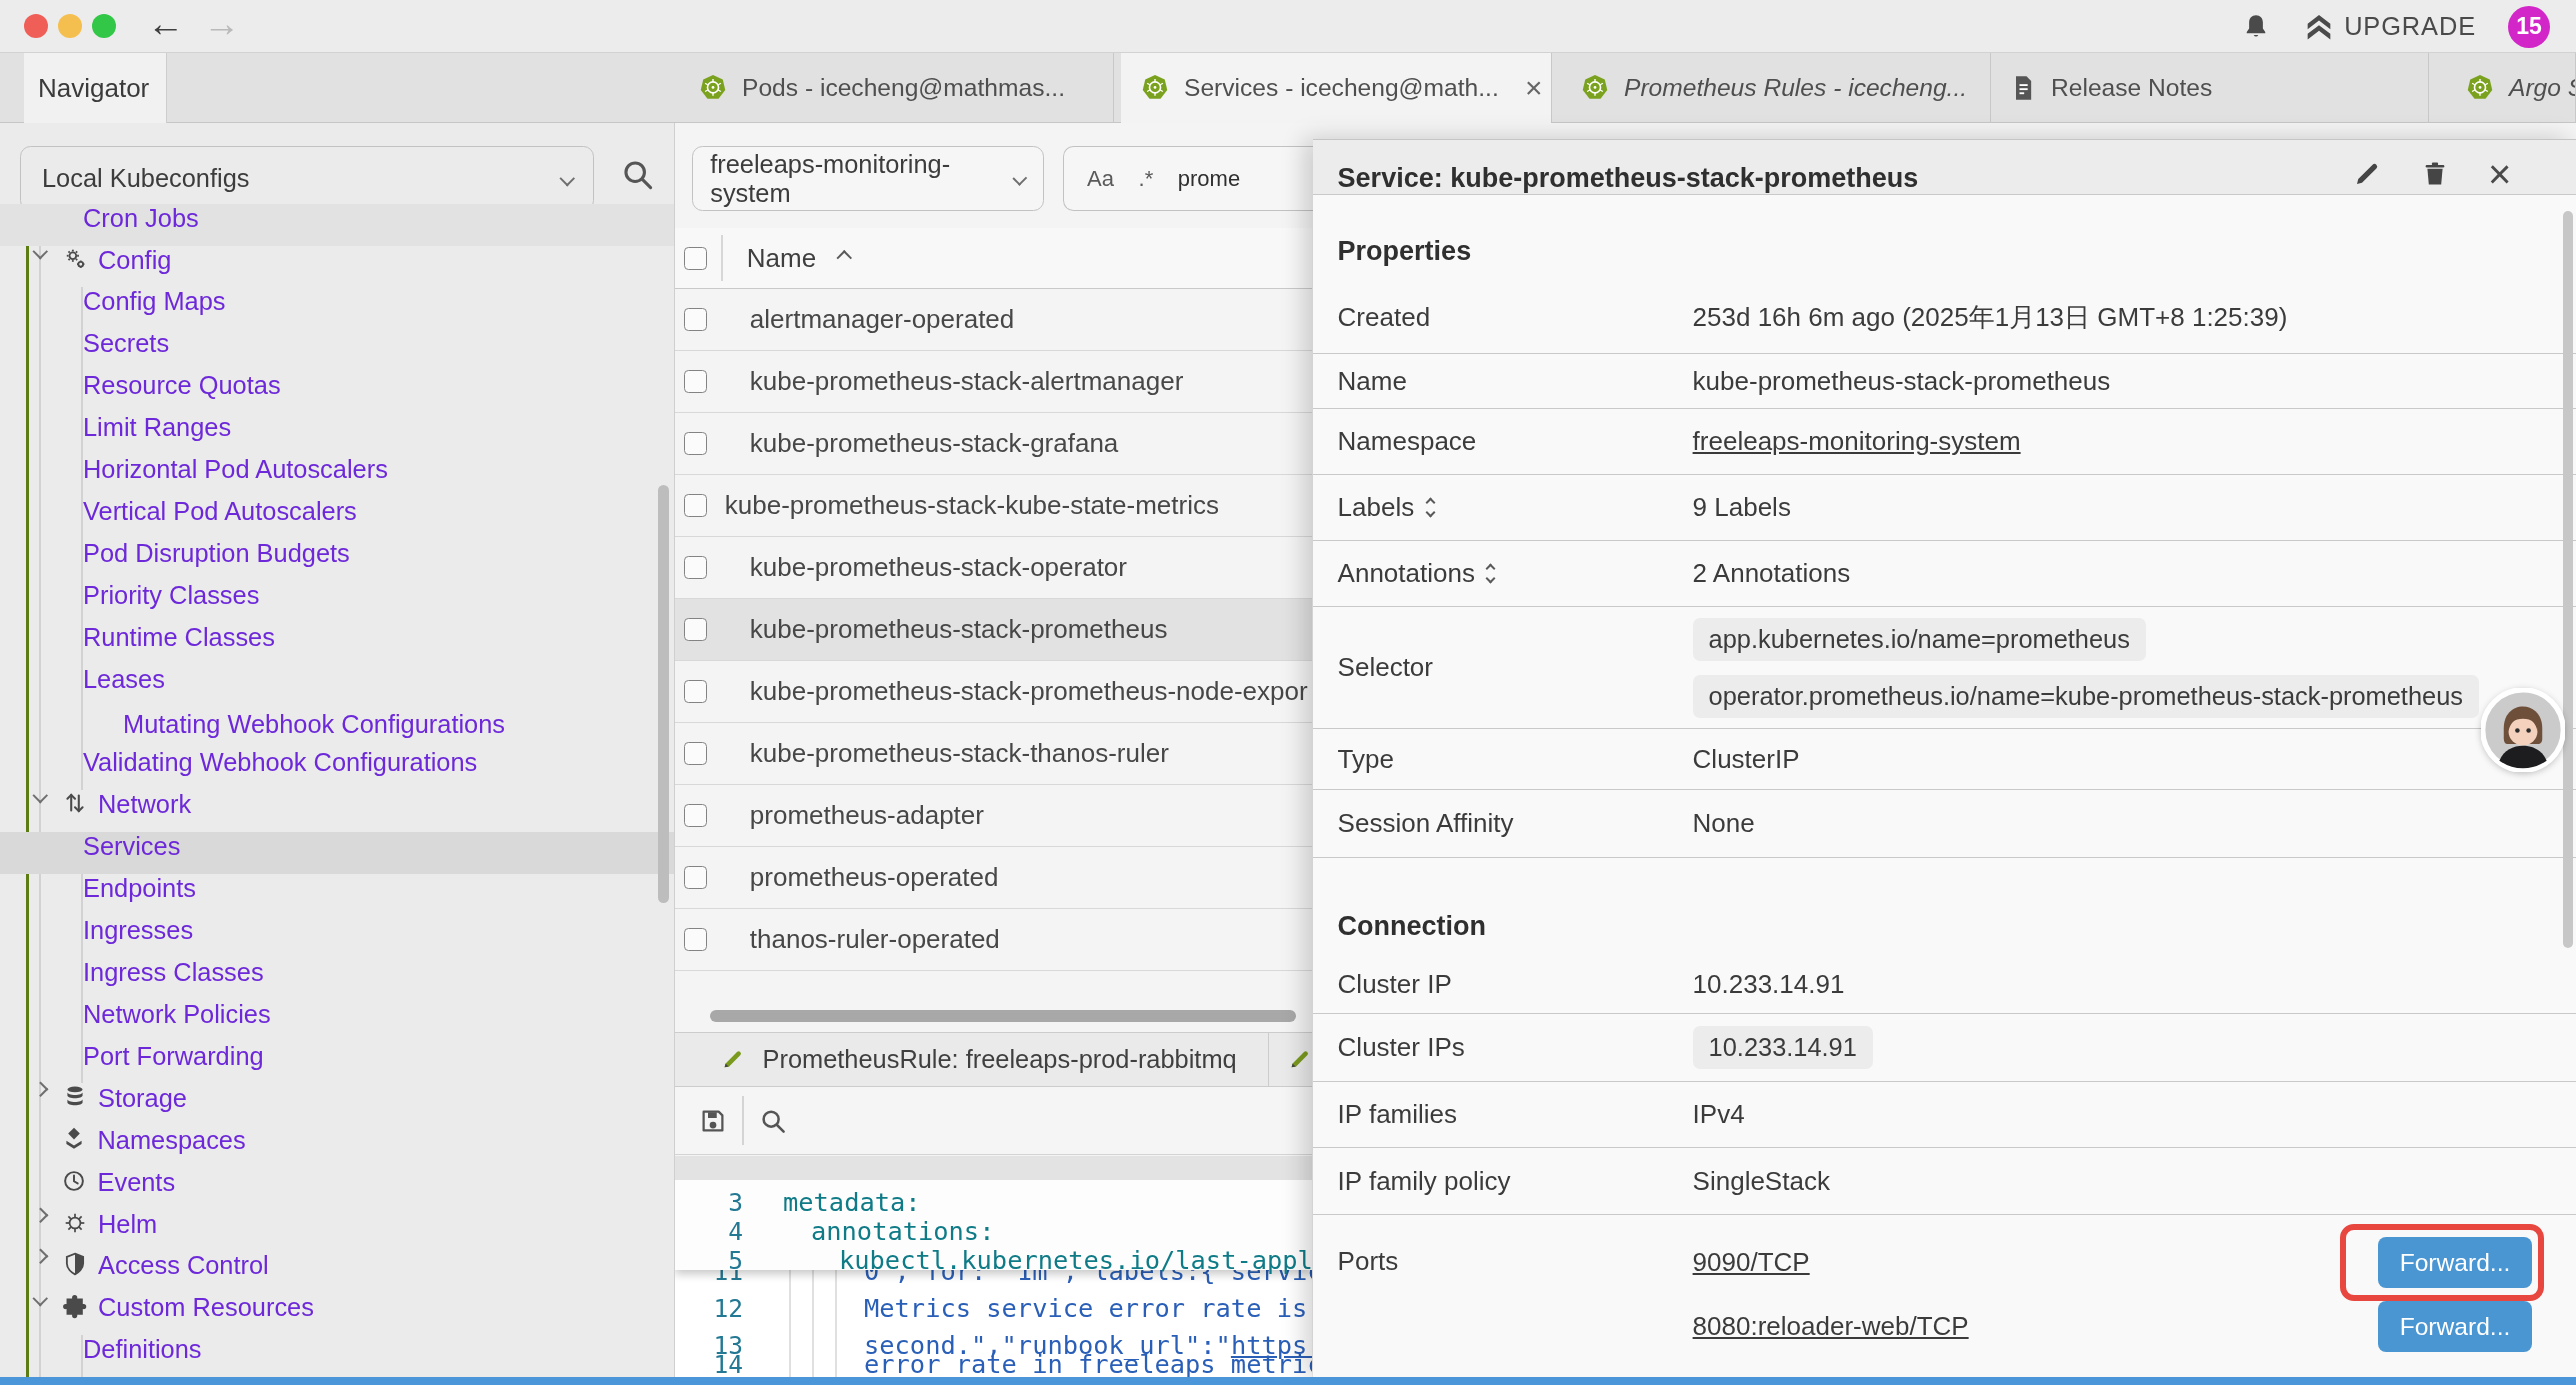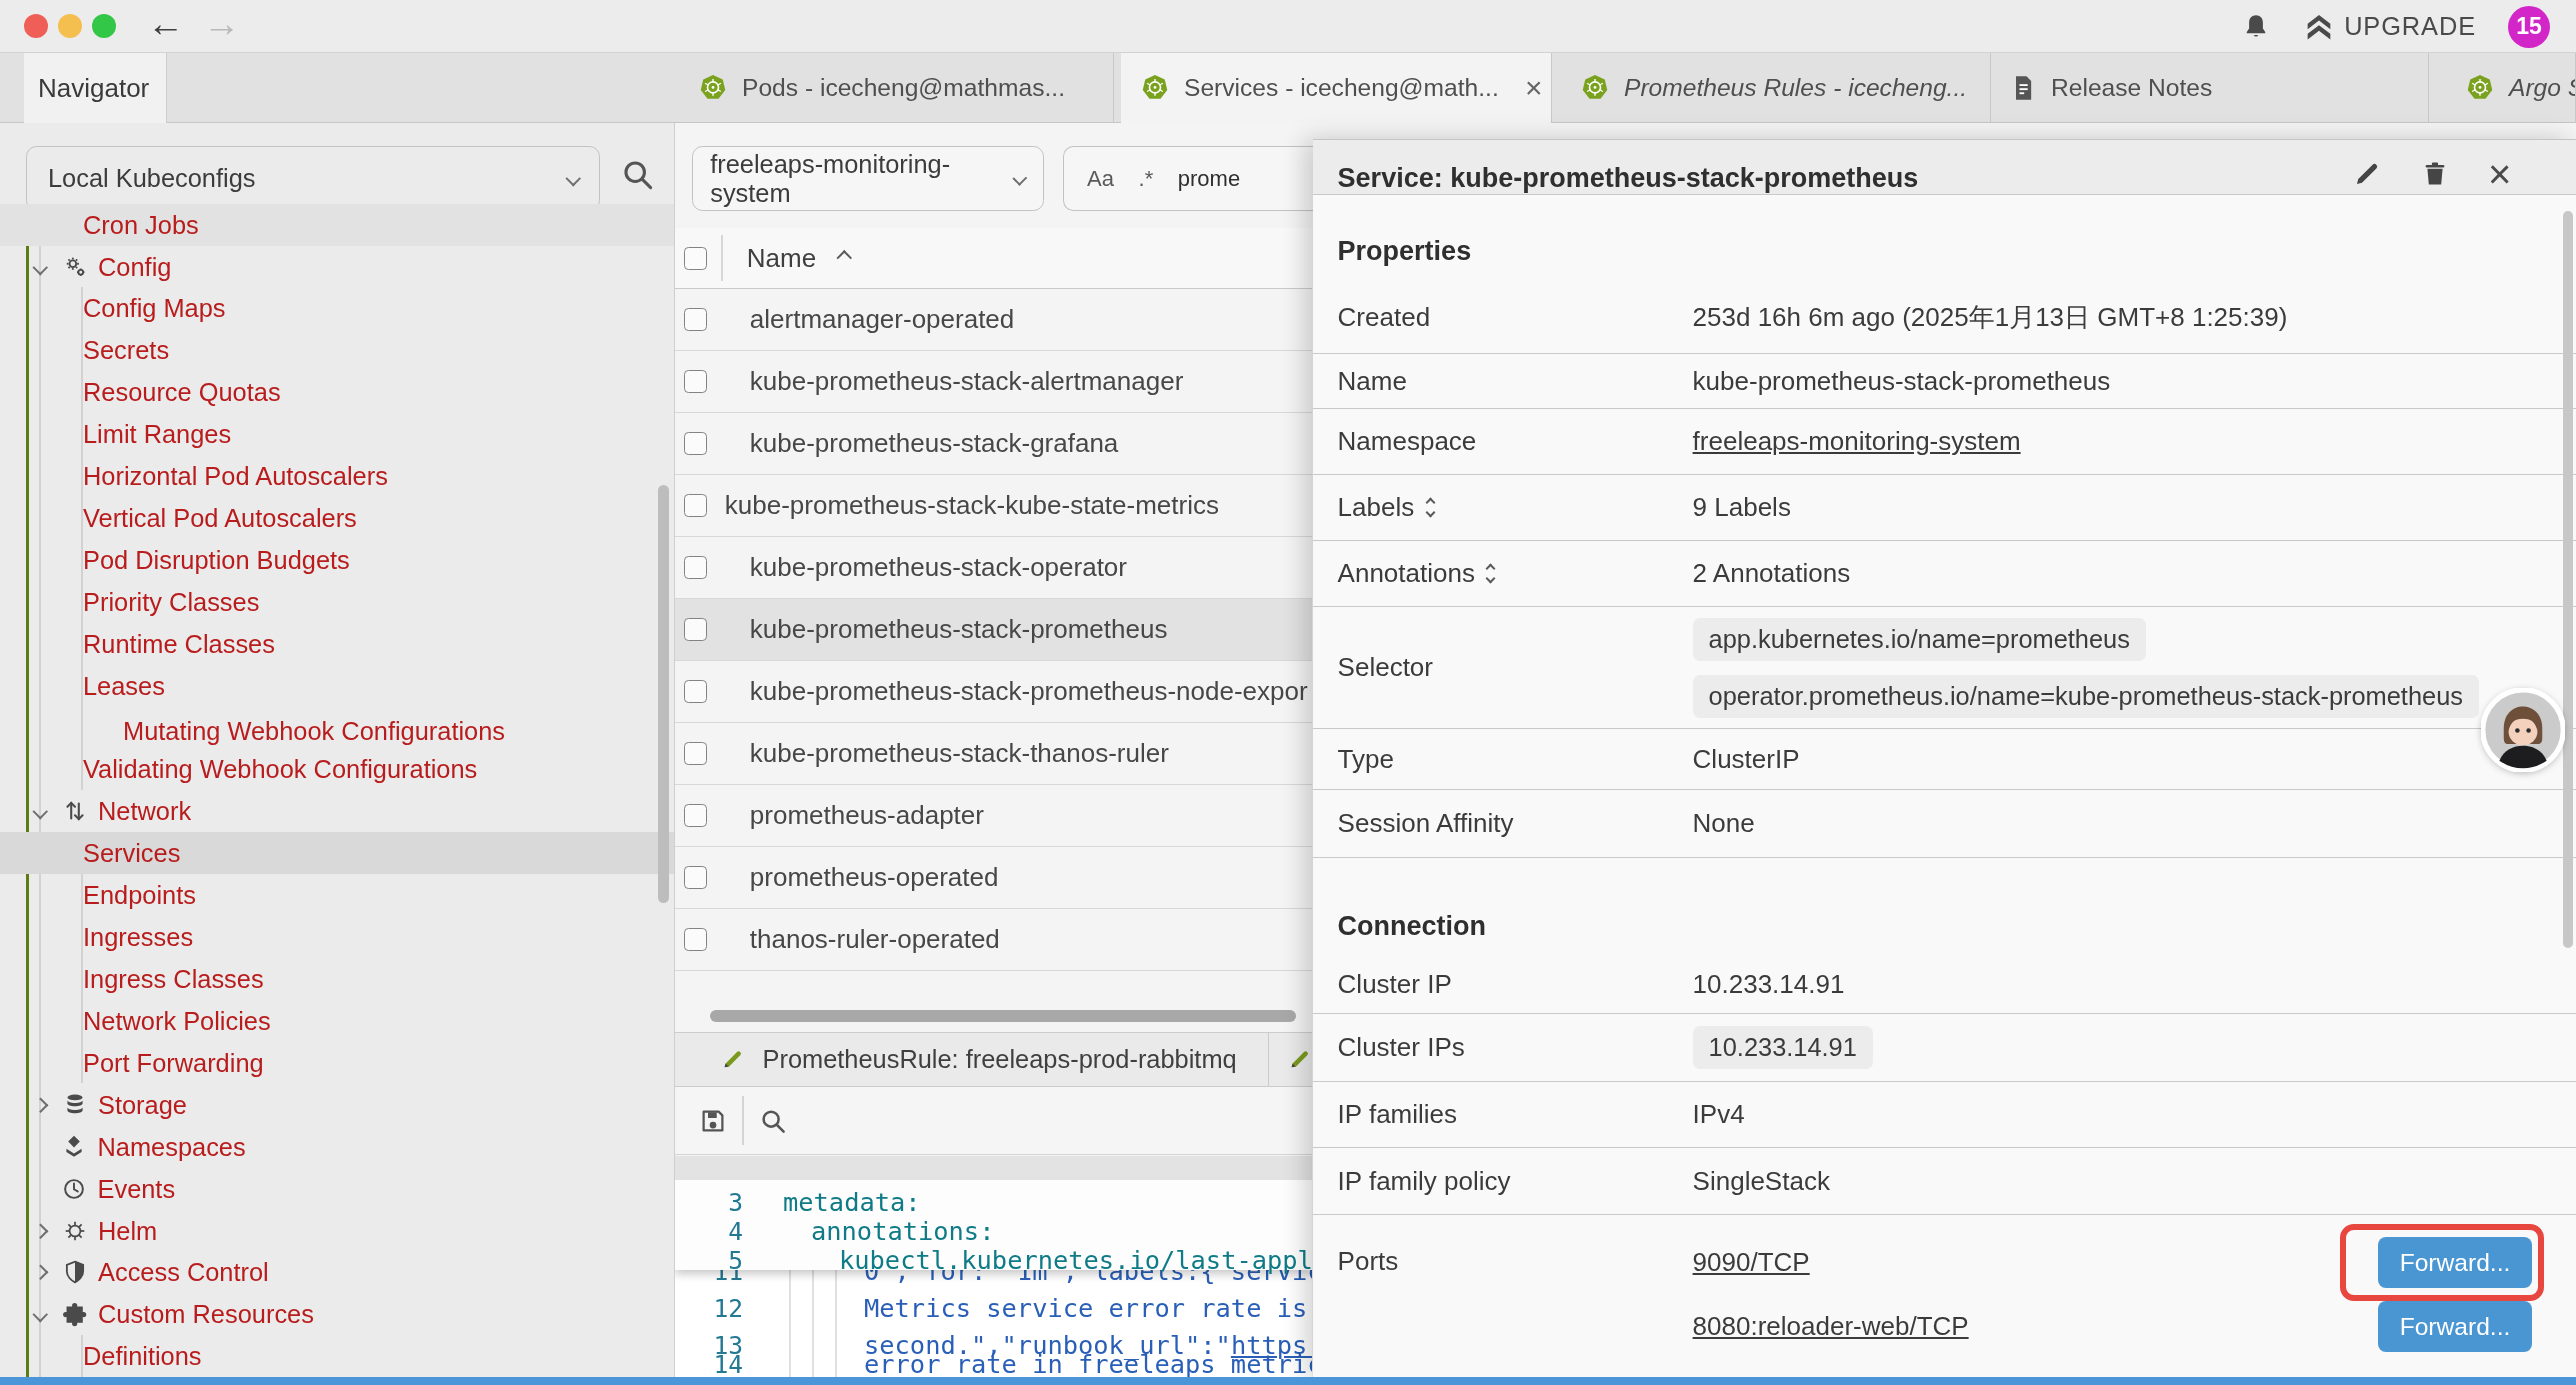--- a/index.html
+++ b/index.html
@@ -15,29 +15,29 @@
   #badge { width:42px; height:42px; border-radius:50%; background:#d326c9; color:#fff; font-size:23px; font-weight:bold; display:flex; align-items:center; justify-content:center; }
   
   #tabstrip { left:0; top:53px; width:2576px; height:70px; background:#e1e1e1; border-bottom:1.8px solid #c6c6c6; z-index:3;}
   #navigator-tab { left:0; top:0; width:143px; height:70px; background:#f1f1f1; border-right:1.8px solid #cdcdcd; display:flex; align-items:center; padding-left:14px; font-size:26px; color:#3a3a3a;margin-left:24px; }
   .tab { top:0; height:70px; display:flex; align-items:center; gap:14px; padding:0 19px; border-right:1.8px solid #c8c8c8; font-size:24.6px; color:#4f4f4f; overflow:hidden; white-space:nowrap;}
   .tab.active { background:#f3f3f3; }
   .tab .close { margin-left:12.3px; font-size:30px; color:#666; }
   .tab.italic .tlabel { font-style:italic; }
   
   #sidebar { left:0; top:123px; width:675px; height:1256px; background:#ebebeb; border-right:1.8px solid #cfcfcf; overflow:hidden; z-index:1;}
-  #kubeconfig-box { left:26px; top:23px; width:574px; height:65px; border:1.8px solid #c2c2c2; border-radius:10.5px; display:flex; align-items:center; padding:16px 21px; font-size:25.4px; color:#3c3c3c; }
+  #kubeconfig-box { left:20px; top:23px; width:574px; height:65px; border:1.8px solid #c2c2c2; border-radius:10.5px; display:flex; align-items:center; padding:16px 21px; font-size:25.4px; color:#3c3c3c; }
   #kubeconfig-box .chev { margin-left:auto; }
   .chev { display:inline-block; width:10.5px; height:10.5px; border-right:2.6px solid #6f6f6f; border-bottom:2.6px solid #6f6f6f; }
   .chev.down { transform:rotate(45deg); }
   .chev.right { transform:rotate(-45deg); }
   .chev.up { transform:rotate(-135deg); }
   #side-green { left:26px; top:81px; width:2.6px; height:1175px; background:#5d7c13; }
   .guide { width:1.8px; background:#d2d2d2; }
-  .side-item { left:0; width:769px; height:42px; display:flex; align-items:center; font-size:25.4px; color:#b91c1c; white-space:nowrap;}
+  .side-item { left:0; width:769px; height:42px; display:flex; align-items:flex-start; font-size:25.4px; color:#6d28d9; white-space:nowrap;}
   .side-item .icon { width:26px; height:26px; display:flex; align-items:center; justify-content:center; margin-right:10.5px; flex:0 0 auto;}
   .side-item .chev { margin:0 16px 0 35px; flex:0 0 auto;}
   #side-scroll { left:658px; top:362px; width:11.4px; height:418px; background:#bdbdbd; border-radius:6.1px; }
   
   #middle { left:675px; top:123px; width:1901px; height:1256px; background:#f4f4f4; overflow:hidden; z-index:1;}
   #ns-box { left:16.7px; top:23px; width:352px; height:65px; border:1.8px solid #c2c2c2; border-radius:10.5px; background:#f6f6f6; display:flex; align-items:center; padding:0 17.5px; font-size:25.4px; color:#3c3c3c;}
   #ns-box .chev { margin-left:auto; }
   #search-box { left:388px; top:23px; width:329px; height:65px; border:1.8px solid #c2c2c2; border-radius:10.5px 0 0 10.5px; border-right:none; background:#f6f6f6; display:flex; align-items:center; gap:24.6px; padding:0 23px; font-size:22px; color:#5a5a5a;}
   #search-box .q { color:#2f2f2f; }
   #table { left:0; top:105px; width:637px; }

